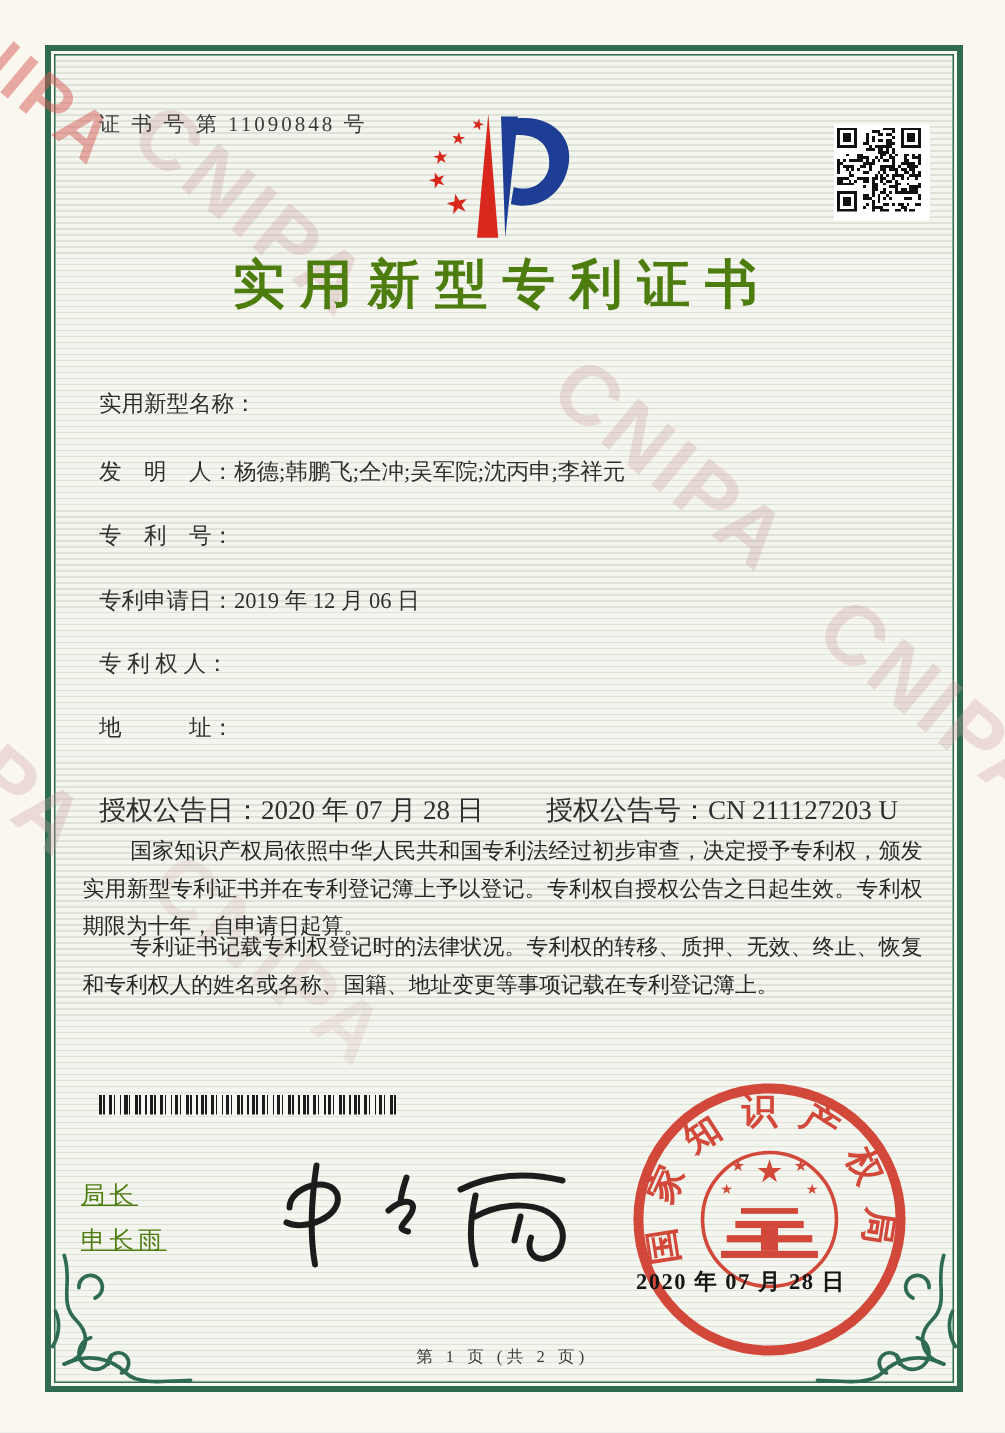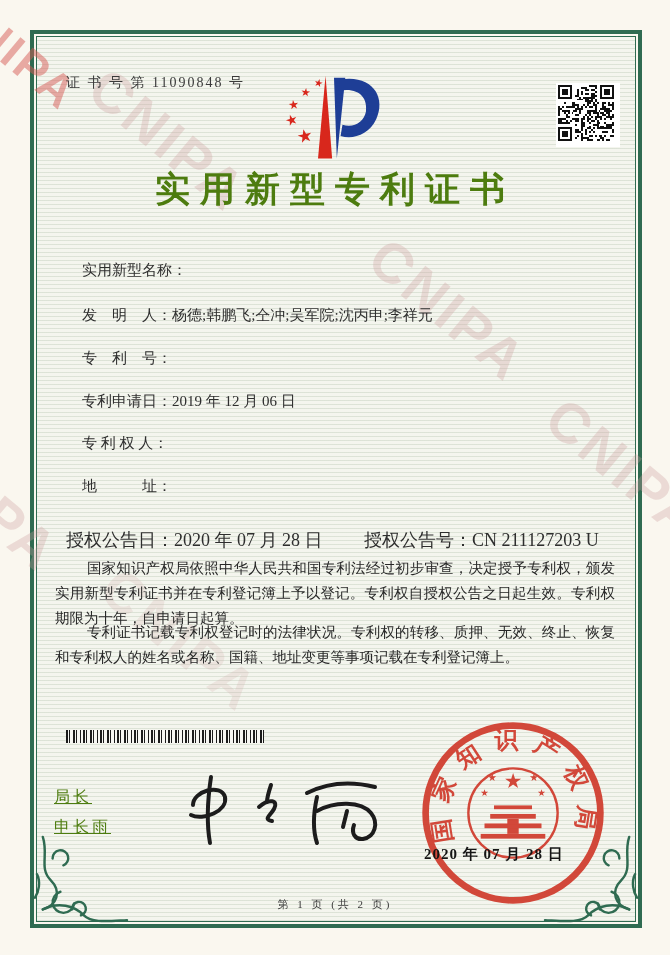--- a/index.html
+++ b/index.html
@@ -30,21 +30,21 @@
     transform:rotate(40deg);transform-origin:left top;
     pointer-events:none;white-space:nowrap;
   }
   .wm.strong{color:rgba(214,92,86,0.50);font-size:46px;}
   .wm.faint{color:rgba(205,158,158,0.20);}
   .content{position:absolute;inset:0;z-index:4;}
   .abs{position:absolute;}
   .cert-no{left:66px;top:74px;font-size:14px;letter-spacing:2px;color:#3a3a3a;}
   .title{left:0;right:0;top:166px;text-align:center;font-size:35px;font-weight:700;
          letter-spacing:10px;color:#4d7c0f;}
-  .row{left:66px;right:60px;font-size:15px;line-height:22px;display:flex;margin-left:16px;}
+  .row{left:66px;right:60px;font-size:15px;line-height:22px;display:flex;}
   .row .lbl{flex:0 0 auto;white-space:pre;}
   .row .val{flex:0 1 auto;max-width:452px;}
   .r1{top:259px}.r2{top:304px}.r3{top:347px}.r4{top:390px}.r5{top:432px}.r6{top:475px}
   .grant{top:528px;font-size:18px;}
   .g1{left:66px}.g2{left:364px}
   .legal{left:55px;width:560px;font-size:14.5px;line-height:25px;text-align:justify;
          text-indent:2.2em;color:#272727;}
   .p1{top:556px}.p2{top:620px}
   .barcode{
     left:66px;top:730px;width:198px;height:13px;

